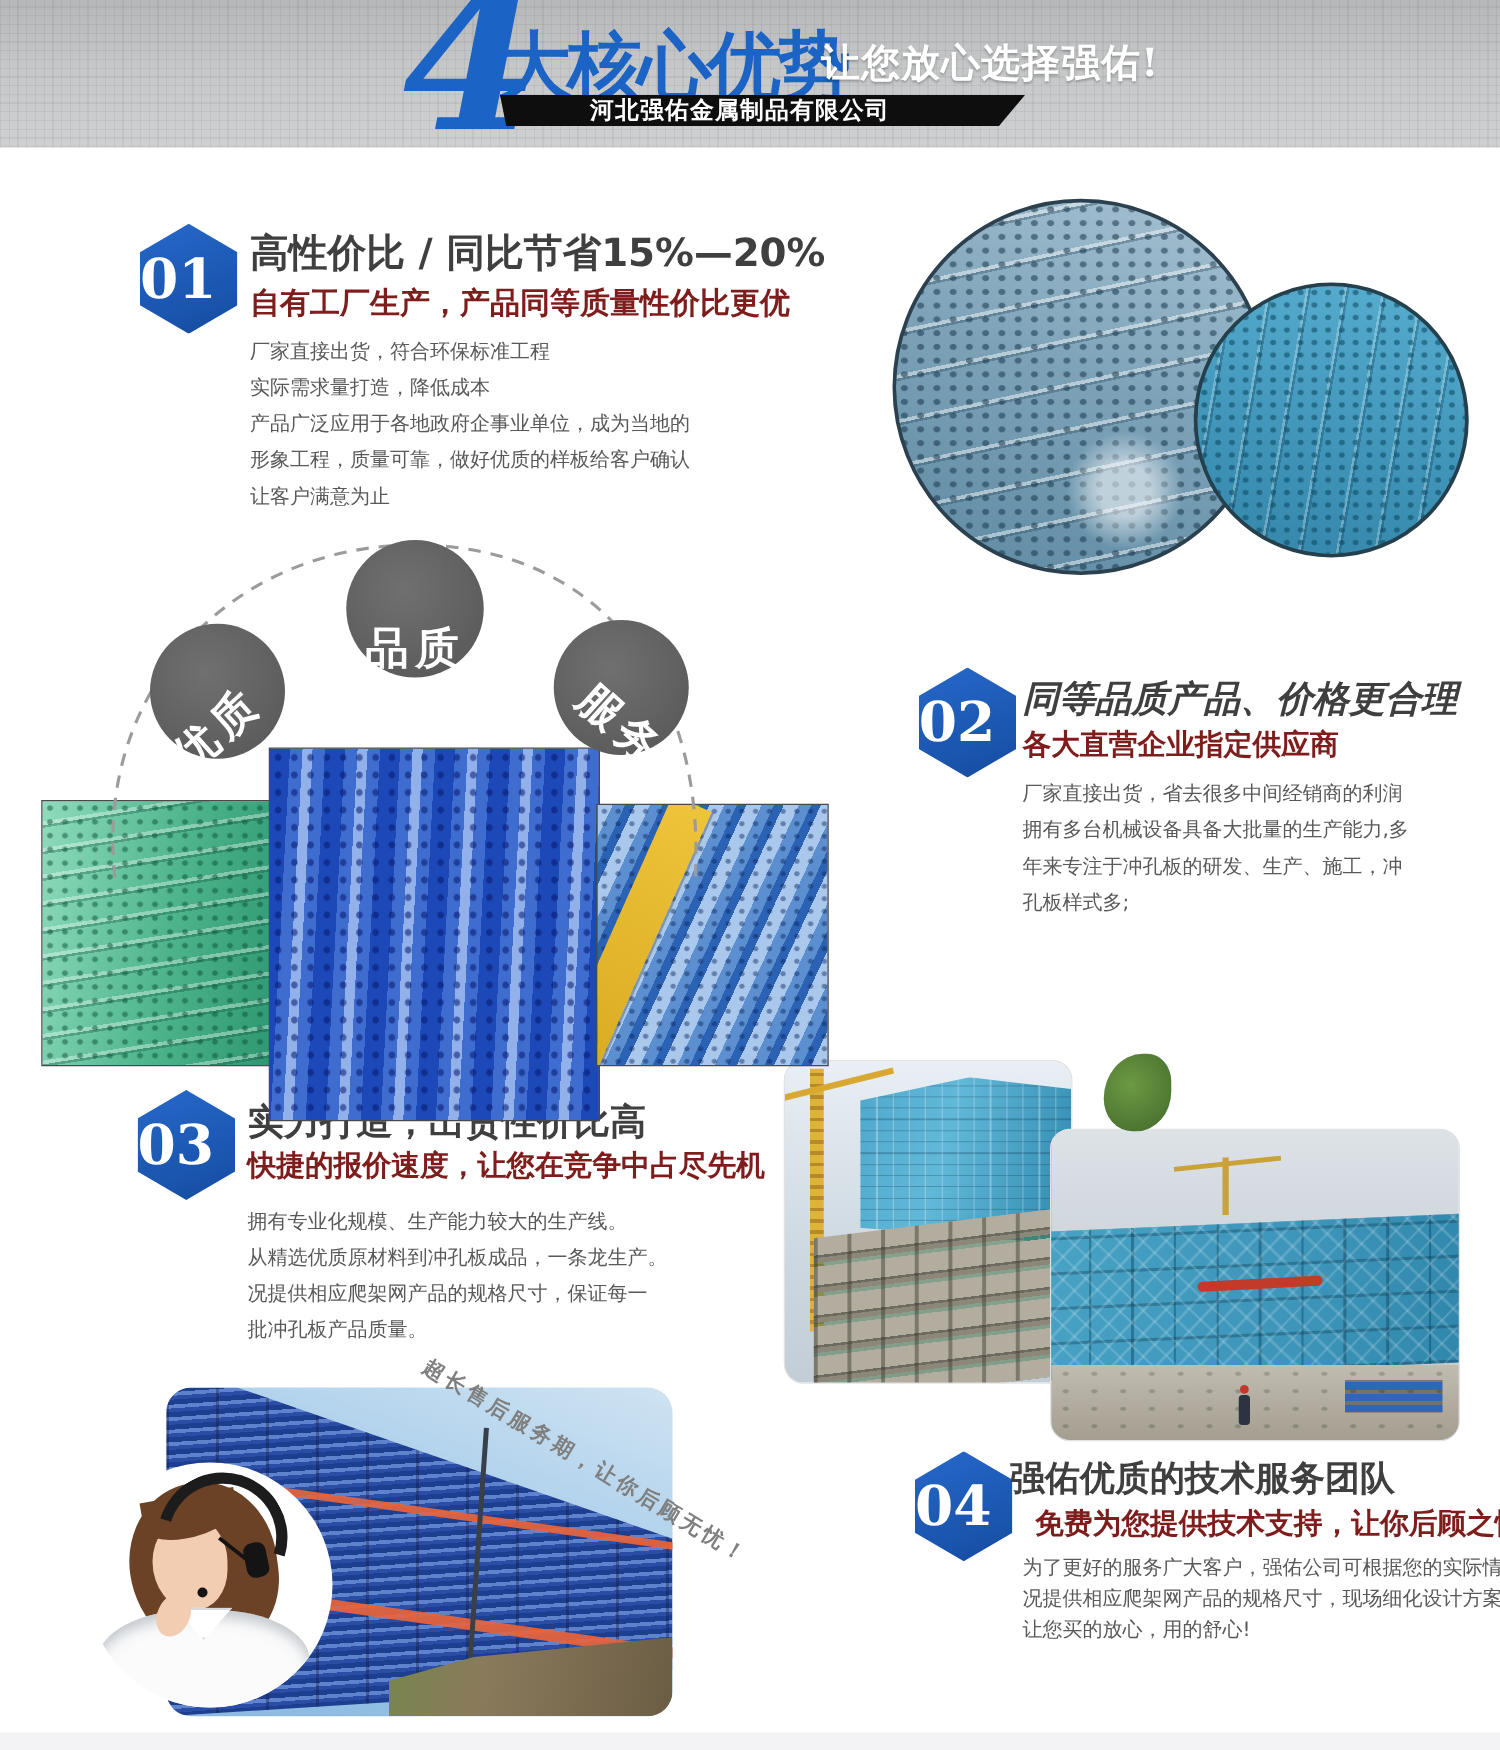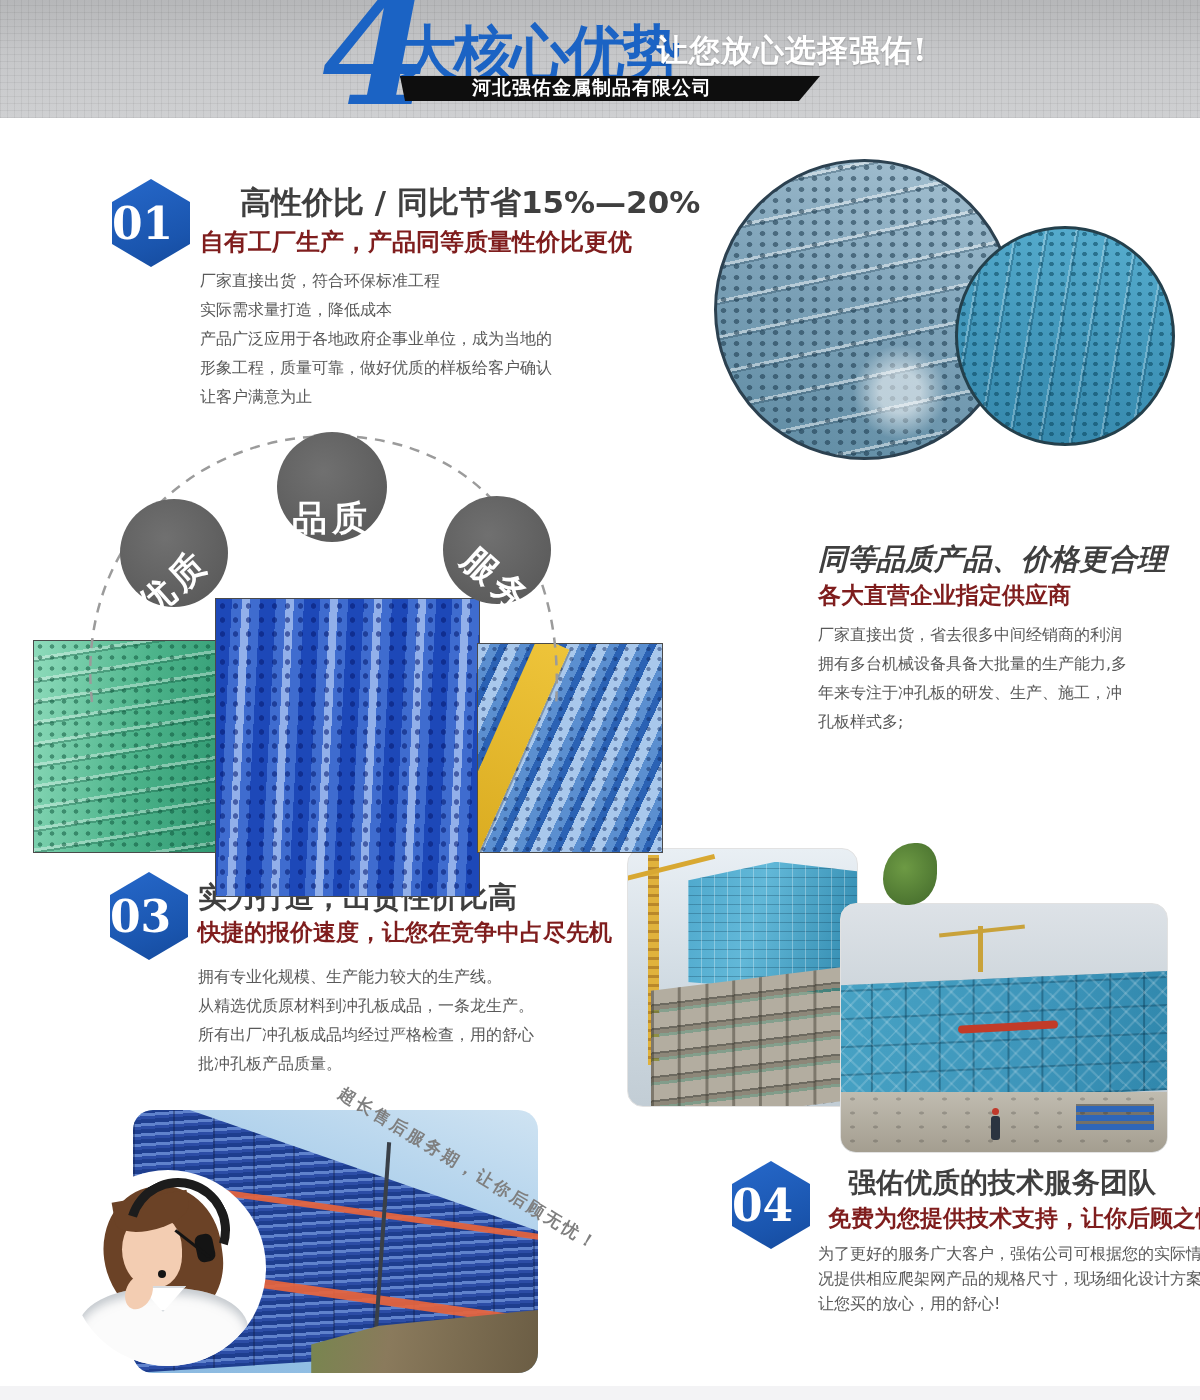--- a/index.html
+++ b/index.html
@@ -1,18 +1,18 @@
 <!DOCTYPE html>
 <html><head>
 <meta charset="utf-8">
 <style>
   html,body{margin:0;padding:0;background:#fff;}
   .canvas{position:relative;width:1200px;height:1400px;background:#ffffff;overflow:hidden;
           font-family:"DejaVu Sans","Liberation Sans",sans-serif;}
-  .sans{font-family:"DejaVu Sans","Liberation Sans",sans-serif;margin-left:40px;}
+  .sans{font-family:"DejaVu Sans","Liberation Sans",sans-serif;}
   .serif{font-family:"DejaVu Serif","Liberation Serif",serif;}
 
   
   .header{position:absolute;left:0;top:0;width:1200px;height:118px;
     background:
       repeating-linear-gradient(90deg, rgba(0,0,0,.05) 0 1px, transparent 1px 7px),
       repeating-linear-gradient(0deg, rgba(0,0,0,.05) 0 1px, transparent 1px 7px),
       linear-gradient(180deg,#b6b7b9 0%,#c6c7c9 45%,#cfd0d2 100%);}
   .big-num{position:absolute;left:322px;top:-30px;font-size:158px;font-weight:bold;font-style:italic;
     color:#1b63c4;font-family:"DejaVu Serif","Liberation Serif",serif;line-height:1;}
@@ -206,38 +206,41 @@
   <div class="badge" style="left:443px;top:496px;width:108px;height:108px;">
     <span style="transform:rotate(42deg);">服务</span>
   </div>
 
   <div class="img-frame img-green"></div>
   <div class="img-frame img-corrugated"></div>
   <div class="img-frame img-wavy" style="overflow:hidden;">
     <div class="yellow-stripe"></div>
   </div>
 
+  <div class="hex" style="left:735px;top:534px;">
+    <span>02</span>
+  </div>
   <div class="sec-title serif" style="left:818px;top:540px;font-size:29px;font-style:italic;">同等品质产品、价格更合理</div>
   <div class="sec-sub" style="left:818px;top:580px;font-size:23px;">各大直营企业指定供应商</div>
   <div class="body-text" style="left:818px;top:620px;">
     <div>厂家直接出货，省去很多中间经销商的利润</div>
     <div>拥有多台机械设备具备大批量的生产能力,多</div>
     <div>年来专注于冲孔板的研发、生产、施工，冲</div>
     <div>孔板样式多;</div>
   </div>
 
   <div class="hex" style="left:110px;top:872px;">
     <span>03</span>
   </div>
   <div class="sec-title serif" style="left:198px;top:878px;font-size:29px;">实力打造，出货性价比高</div>
   <div class="sec-sub" style="left:198px;top:917px;font-size:23px;">快捷的报价速度，让您在竞争中占尽先机</div>
   <div class="body-text" style="left:198px;top:962px;">
     <div>拥有专业化规模、生产能力较大的生产线。</div>
     <div>从精选优质原材料到冲孔板成品，一条龙生产。</div>
-    <div>所有出厂冲孔板成品均经过严格检查，用的舒心</div>
+    <div>况提供相应爬架网产品的规格尺寸，保证每一</div>
     <div>批冲孔板产品质量。</div>
   </div>
 
   <div class="photo photoA">
     <div class="crane"></div>
     <div class="jib"></div>
     <div class="mesh"></div>
     <div class="floors"></div>
   </div>
   <div class="tree"></div>

